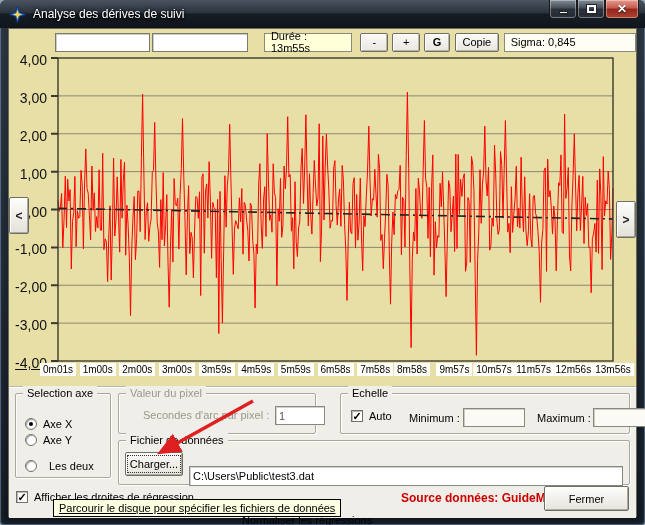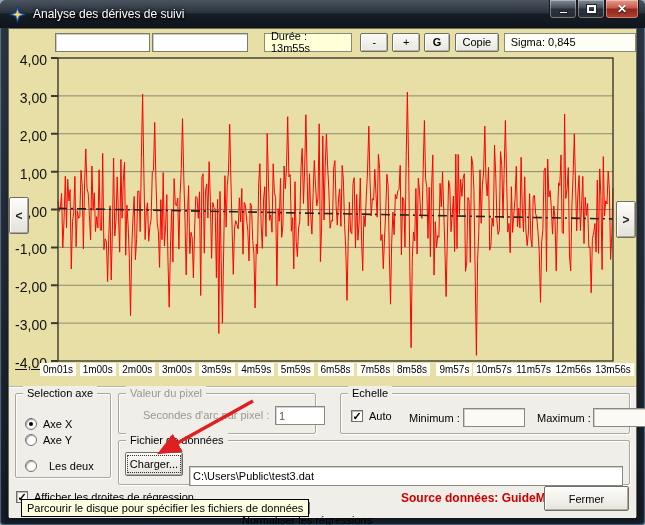--- a/index.html
+++ b/index.html
@@ -90,22 +90,22 @@
   .charger .inner{outline:1px dotted #333;padding:2px 2px;}
   .path-field{position:absolute;left:70px;top:25px;width:434px;height:20px;}
   .bottom-row{position:absolute;left:0;top:99px;width:100%;height:30px;}
   .cb1{left:7px;top:5px;}
   .cb2{left:233px;top:16px;flex-direction:column;}
   .source{position:absolute;left:392px;top:5px;font-size:12px;font-weight:bold;color:#cc0000;}
   .fermer{position:absolute;right:7px;top:0px;width:85px;height:25px;background:linear-gradient(#fdfdfb,#e6e4dc);
     border:1px solid #6e6e64;border-radius:2px;box-shadow:inset 1px 1px 0 #fff,inset -1px -1px 0 #aeaca0;
     font-size:11px;color:#000;display:flex;align-items:center;justify-content:center;}
   
-  .tooltip{position:absolute;left:12px;top:470px;background:#ffffe1;border:1px solid #000;
-    font-size:11px;color:#000;padding:2px 5px;white-space:nowrap;z-index:30;}
+  .tooltip{position:absolute;left:44px;top:470px;background:#ffffe1;border:1px solid #000;
+    font-size:11px;color:#000;padding:2px 5px;white-space:nowrap;z-index:30;text-decoration:underline;}
   .arrow-svg{position:absolute;left:0;top:0;width:629px;height:489px;pointer-events:none;z-index:25;}
 </style>
 </head>
 <body>
 
 <div class="window">
 
   <div class="titlebar">
     <svg class="title-icon" viewBox="0 0 20 20">
       <polygon points="10,0 12.4,7.6 20,10 12.4,12.4 10,20 7.6,12.4 0,10 7.6,7.6" fill="#2b6cd4" stroke="#0c2f6e" stroke-width="0.8"></polygon>

